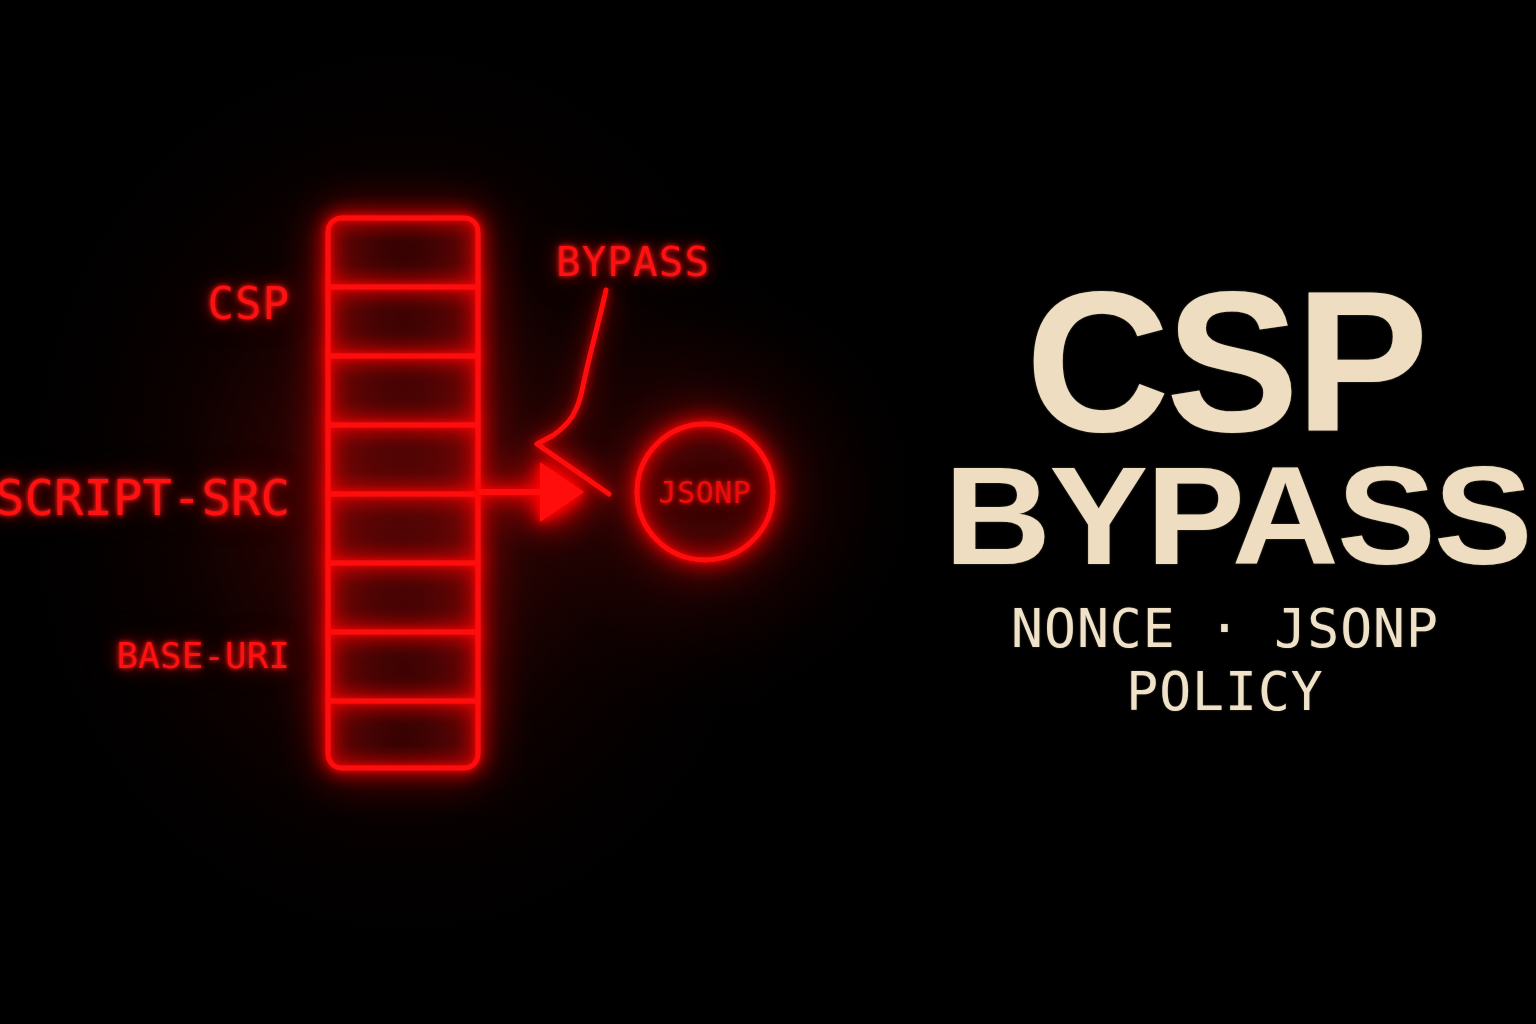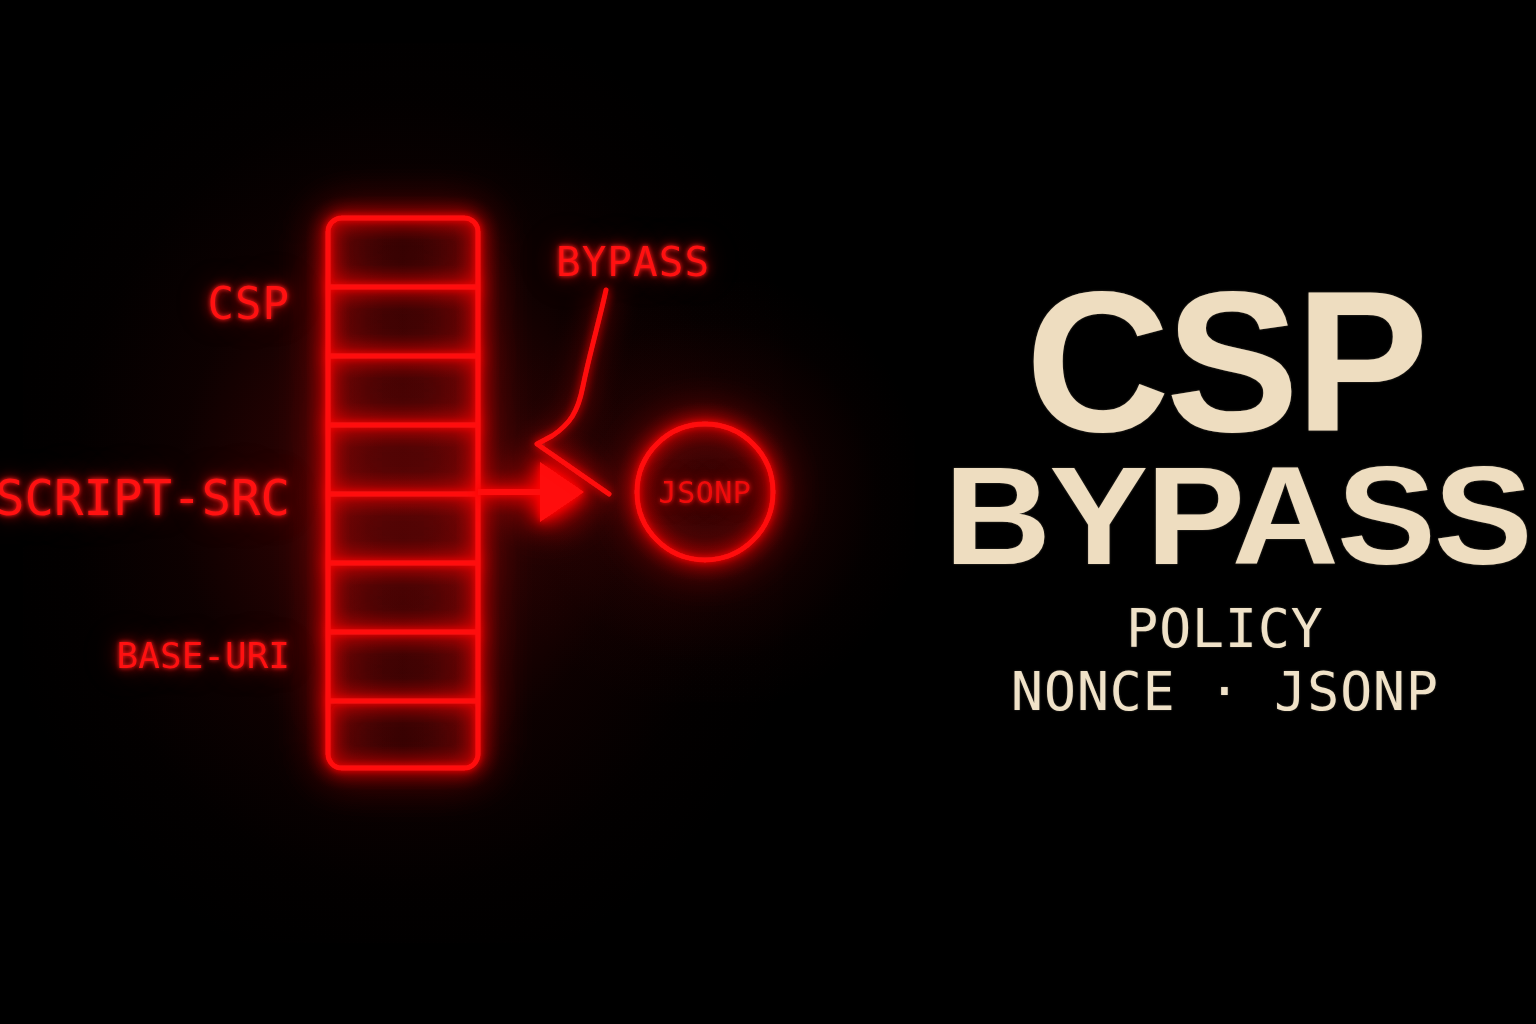--- a/index.html
+++ b/index.html
@@ -243,18 +243,18 @@
   <div class="neon-label label-right" id="label-base-uri">BASE-URI</div>
 
   <div class="neon-label" id="label-bypass">BYPASS</div>
 
   <div class="neon-label" id="label-nonce">JSONP</div>
 
   <div id="title-block">
     <div class="title-main" id="title-line-1">CSP</div>
     <div class="title-main" id="title-line-2">BYPASS</div>
     <div id="subtitle-block">
+      <div class="title-sub">NONCE · JSONP</div>
       <div class="title-sub">POLICY</div>
-      <div class="title-sub">NONCE · JSONP</div>
     </div>
   </div>
 
 </div>
 
 </body></html>

